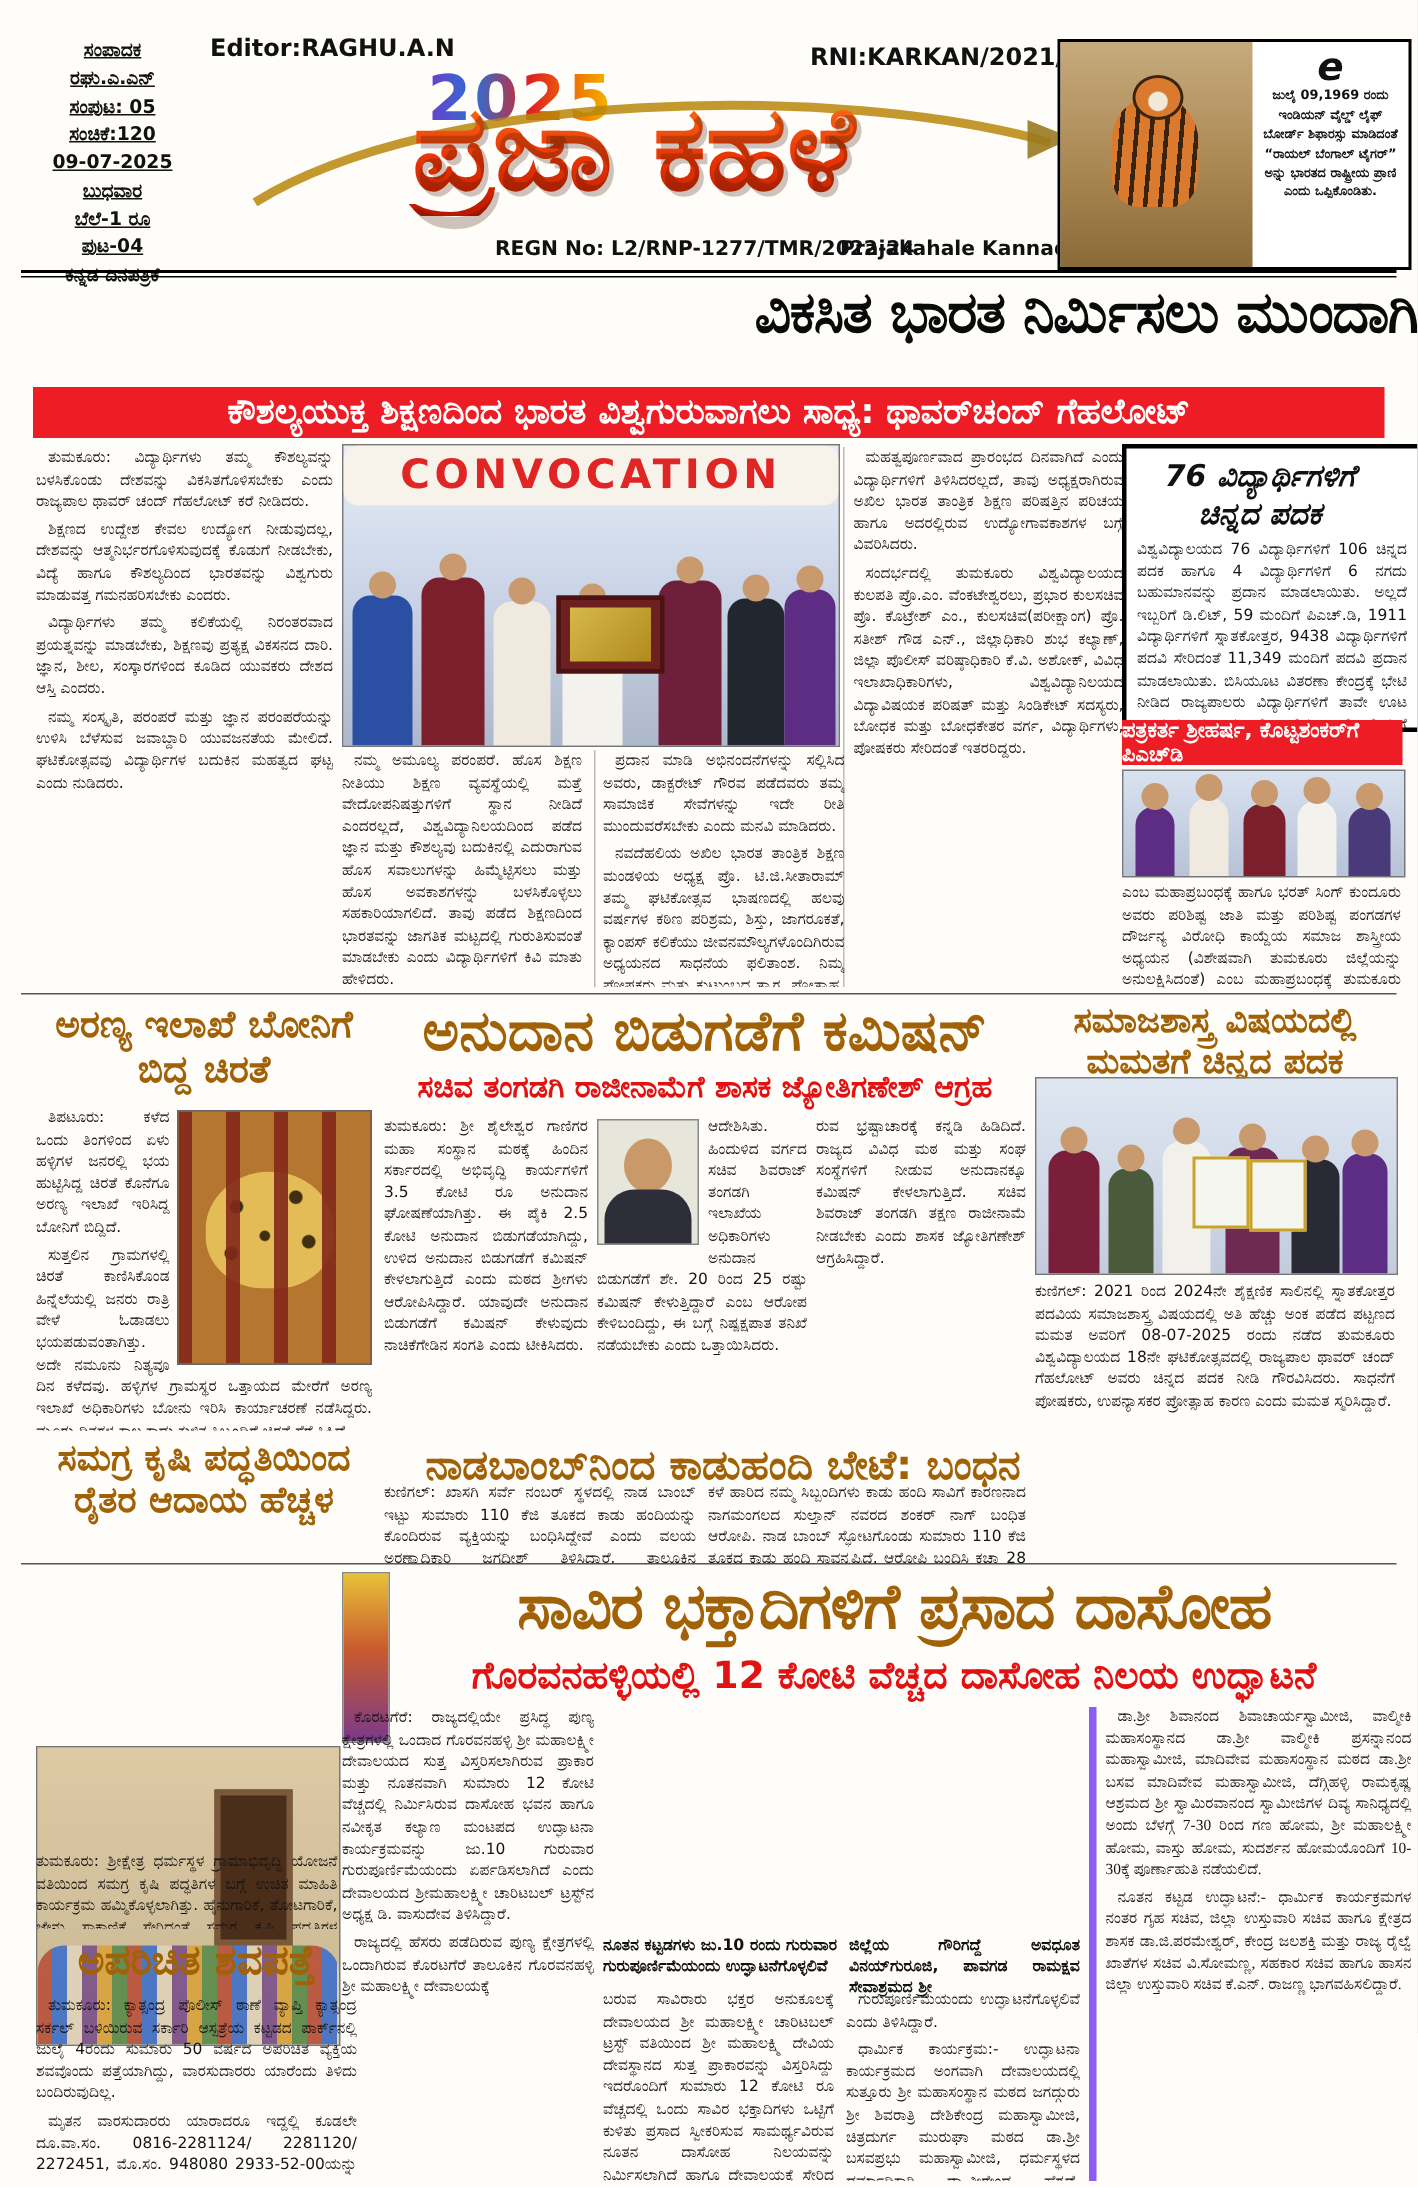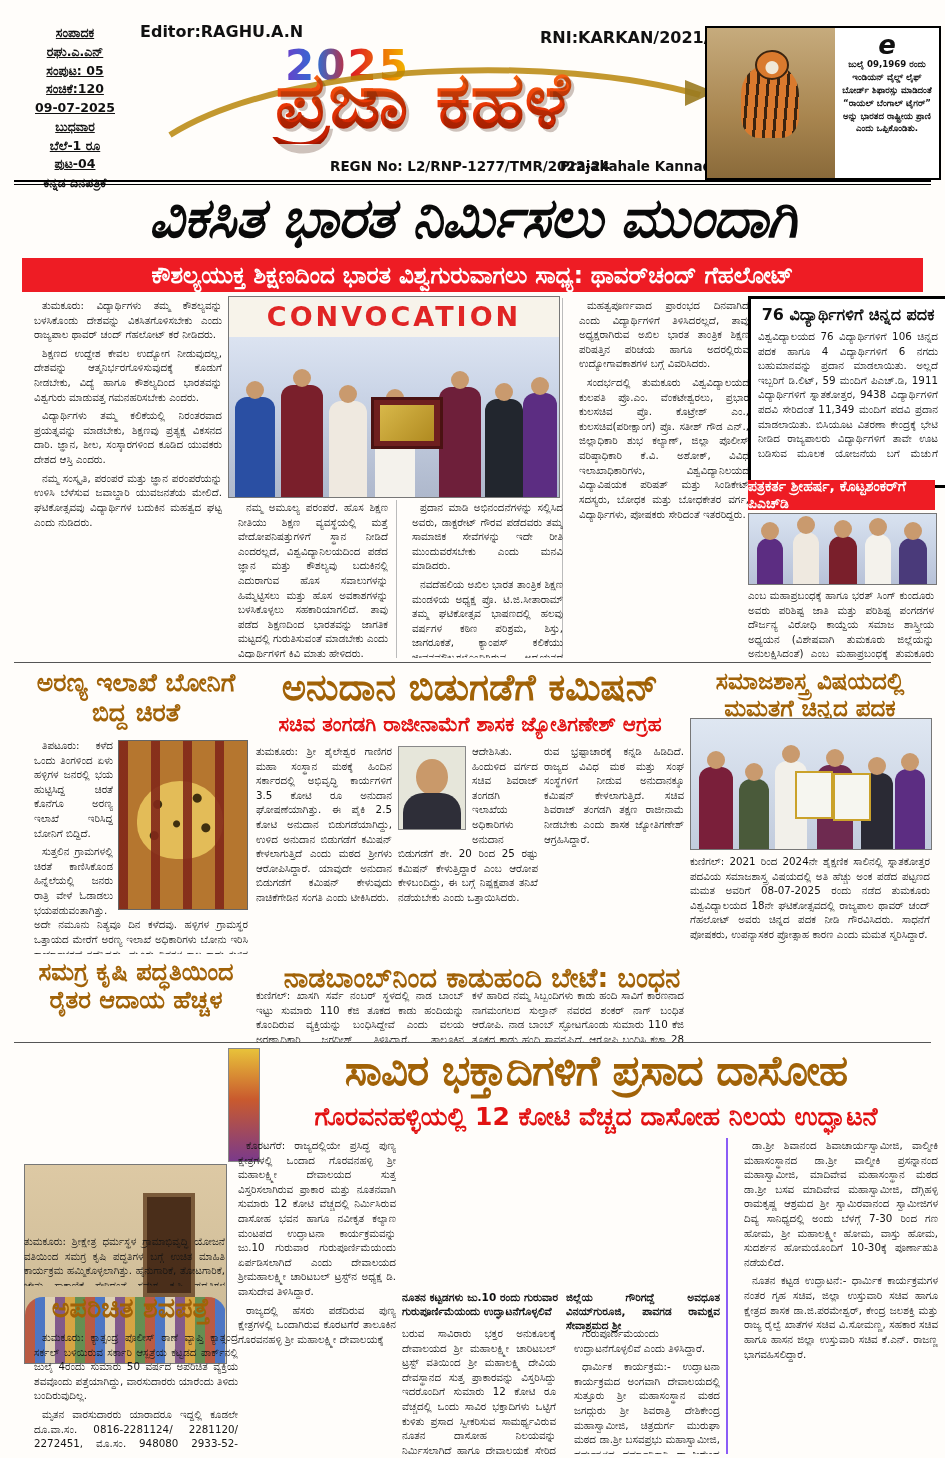--- a/index.html
+++ b/index.html
@@ -1,20 +1,20 @@
 <!DOCTYPE html>
 <html><head>
 <meta charset="utf-8">
 <style>
   html,body{margin:0;padding:0;background:#e9e9e9;}
   #page{position:relative;width:945px;height:1458px;background:#fffdfa;margin:0 auto;overflow:hidden;
         font-family:"DejaVu Sans","Liberation Sans",sans-serif;color:#111;}
   .abs{position:absolute;}
   .body-txt{font-size:10.3px;line-height:1.42;text-align:justify;color:#141414;overflow:hidden;}
-  .body-txt p{margin:0 0 4px 10px;text-indent:8px;}
+  .body-txt p{margin:0 0 4px 0;text-indent:8px;}
   .rule{background:#000;}
   
   .info-box{left:16px;top:24px;width:118px;text-align:center;font-weight:bold;font-size:12.5px;line-height:1.5;}
   .info-box .ln{text-decoration:underline;}
   .info-box .ln.nl{text-decoration:none;}
   .editor{left:140px;top:22px;font-weight:bold;font-size:16px;}
   .rni{left:540px;top:28px;font-weight:bold;font-size:16px;}
   .yearlogo{left:285px;top:28px;font-size:42px;font-weight:800;letter-spacing:2px;
     background:linear-gradient(90deg,#6a3fc9 0%,#2e6fd4 25%,#e02020 55%,#f08a00 85%,#f0c000 100%);
     -webkit-background-clip:text;background-clip:text;color:transparent;margin-top:13px;}
@@ -26,36 +26,36 @@
   .tagline{left:560px;top:158px;font-weight:bold;font-size:13.5px;}
   .tigerbox{left:705px;top:26px;width:232px;height:150px;border:2px solid #000;background:#fff;display:flex;}
   .tigerphoto{width:128px;height:100%;position:relative;background:linear-gradient(180deg,#c6ab7d 0%,#a8854f 60%,#8a6a3a 100%);overflow:hidden;}
   .tigerbody{position:absolute;left:34px;top:38px;width:58px;height:72px;border-radius:40% 40% 30% 30%;
     background:repeating-linear-gradient(95deg,#d97a2e 0 7px,#3a2410 7px 10px);}
   .tigerhead{position:absolute;left:48px;top:22px;width:30px;height:26px;border-radius:50%;
     background:radial-gradient(circle at 50% 60%,#f0e8d8 0 6px,#d97a2e 7px);border:2px solid #3a2410;}
   .tigertxt{flex:1;padding:4px 5px;font-size:8.6px;line-height:1.5;text-align:center;font-weight:bold;}
   .elogo{font-size:26px;font-weight:800;font-style:italic;line-height:1;}
   
-  .h-main{left:0;top:188px;width:945px;text-align:center;font-size:55px;font-weight:800;letter-spacing:-1px;color:#0a0a0a;line-height:1.1;font-style:italic;}
+  .h-main{left:0;top:188px;width:945px;text-align:right;font-size:38px;font-weight:800;letter-spacing:-1px;color:#0a0a0a;line-height:1.1;}
   .redband{left:22px;top:258px;width:901px;height:34px;background:#ee1c24;color:#fff;font-weight:800;font-size:23px;
     display:flex;align-items:center;justify-content:center;}
   
   .conv{left:228px;top:296px;width:330px;height:200px;border:1px solid #777;overflow:hidden;
     background:linear-gradient(180deg,#e8eef8 0%,#ccd6e8 45%,#aeb8cc 100%);}
   .convbanner{position:absolute;left:0;top:0;width:100%;height:40px;background:#f7f3ea;
-    color:#e02525;font-weight:800;font-size:27px;letter-spacing:3px;text-align:center;line-height:40px;}
+    color:#e02525;font-weight:800;font-size:27px;letter-spacing:3px;text-align:center;line-height:40px;border-radius:10px;}
   .fig{position:absolute;bottom:0;border-radius:12px 12px 0 0;}
   .fig::before{content:"";position:absolute;left:50%;top:-16px;transform:translateX(-50%);
     width:18px;height:18px;border-radius:50%;background:#c99a6e;}
   .plaque{position:absolute;left:142px;bottom:48px;width:66px;height:46px;background:#6e1f1f;border:3px solid #4a1212;}
   .plaque::after{content:"";position:absolute;left:6px;top:5px;right:6px;bottom:5px;background:linear-gradient(135deg,#d8b84a,#b08a20);}
   
   .goldbox{left:748px;top:296px;width:180px;height:178px;border:3px solid #000;padding:4px 7px;background:#fff;}
-  .goldbox h3{margin:2px 0 4px 0;text-align:center;font-size:16px;line-height:1.25;font-weight:800;}
+  .goldbox h3{margin:2px 16px 4px 0;text-align:center;font-size:20px;line-height:1.25;font-weight:800;font-style:italic;}
   .phdband{left:748px;top:480px;width:187px;height:30px;background:#ee1c24;color:#fff;font-weight:800;font-size:14px;
     display:flex;align-items:center;justify-content:center;}
   .phdphoto{left:748px;top:513px;width:187px;height:70px;border:1px solid #777;overflow:hidden;
     background:linear-gradient(180deg,#d8e2f0 0%,#b8c2d8 100%);}
   
   .h-sec{font-weight:800;color:#a16207;text-align:center;line-height:1.18;}
   .sub-red{color:#e21212;font-weight:800;text-align:center;}
   
   .leoimg{float:right;width:128px;height:168px;margin:2px 0 4px 5px;border:1px solid #666;position:relative;overflow:hidden;
     background:#b5762f;}
@@ -248,18 +248,18 @@
   </div>
 
   <div class="abs capline" style="left:402px;top:1290px;width:156px;">ನೂತನ ಕಟ್ಟಡಗಳು ಜು.10 ರಂದು ಗುರುವಾರ ಗುರುಪೂರ್ಣಿಮೆಯಂದು ಉದ್ಘಾಟನೆಗೊಳ್ಳಲಿವೆ</div>
   <div class="abs capline" style="left:566px;top:1290px;width:154px;">ಜಿಲ್ಲೆಯ ಗೌರಿಗದ್ದೆ ಅವಧೂತ ವಿನಯ್‌ಗುರೂಜಿ, ಪಾವಗಡ ರಾಮಕ್ಷವ ಸೇವಾಶ್ರಮದ ಶ್ರೀ</div>
 
   <div class="abs body-txt" style="left:402px;top:1326px;width:154px;height:128px;">ಬರುವ ಸಾವಿರಾರು ಭಕ್ತರ ಅನುಕೂಲಕ್ಕೆ ದೇವಾಲಯದ ಶ್ರೀ ಮಹಾಲಕ್ಷ್ಮೀ ಚಾರಿಟಬಲ್ ಟ್ರಸ್ಟ್ ವತಿಯಿಂದ ಶ್ರೀ ಮಹಾಲಕ್ಷ್ಮಿ ದೇವಿಯ ದೇವಸ್ಥಾನದ ಸುತ್ತ ಪ್ರಾಕಾರವನ್ನು ವಿಸ್ತರಿಸಿದ್ದು ಇದರೊಂದಿಗೆ ಸುಮಾರು 12 ಕೋಟಿ ರೂ ವೆಚ್ಚದಲ್ಲಿ ಒಂದು ಸಾವಿರ ಭಕ್ತಾದಿಗಳು ಒಟ್ಟಿಗೆ ಕುಳಿತು ಪ್ರಸಾದ ಸ್ವೀಕರಿಸುವ ಸಾಮರ್ಥ್ಯವಿರುವ ನೂತನ ದಾಸೋಹ ನಿಲಯವನ್ನು ನಿರ್ಮಿಸಲಾಗಿದೆ ಹಾಗೂ ದೇವಾಲಯಕ್ಕೆ ಸೇರಿದ ಹಾಲಿ ಇದ್ದ ಕಲ್ಯಾಣ ಮಂಟಪವನ್ನು ಸಾರ್ವಜನಿಕರ ಅನುಕೂಲಕ್ಕಾಗಿ ನವೀಕರಿಸಲಾಗಿದ್ದು ಈ ಎಲ್ಲಾ</div>
   <div class="abs body-txt" style="left:564px;top:1326px;width:156px;height:128px;">
     <p>ಗುರುಪೂರ್ಣಿಮೆಯಂದು ಉದ್ಘಾಟನೆಗೊಳ್ಳಲಿವೆ ಎಂದು ತಿಳಿಸಿದ್ದಾರೆ.</p>
     <p>ಧಾರ್ಮಿಕ ಕಾರ್ಯಕ್ರಮ:- ಉದ್ಘಾಟನಾ ಕಾರ್ಯಕ್ರಮದ ಅಂಗವಾಗಿ ದೇವಾಲಯದಲ್ಲಿ ಸುತ್ತೂರು ಶ್ರೀ ಮಹಾಸಂಸ್ಥಾನ ಮಠದ ಜಗದ್ಗುರು ಶ್ರೀ ಶಿವರಾತ್ರಿ ದೇಶಿಕೇಂದ್ರ ಮಹಾಸ್ವಾಮೀಜಿ, ಚಿತ್ರದುರ್ಗ ಮುರುಘಾ ಮಠದ ಡಾ.ಶ್ರೀ ಬಸವಪ್ರಭು ಮಹಾಸ್ವಾಮೀಜಿ, ಧರ್ಮಸ್ಥಳದ ಧರ್ಮಾಧಿಕಾರಿ ಡಾ.ವೀರೇಂದ್ರ ಹೆಗ್ಗಡೆ, ಹೊರನಾಡು ಶ್ರೀ ಅನ್ನಪೂರ್ಣೇಶ್ವರಿ ದೇವಸ್ಥಾನದ ಧರ್ಮಕರ್ತ ಡಾ.ಜಿ.ಭೀಮೇಶ್ವರ ಜೋಶಿ, ಚಿಕ್ಕಮಗಳೂ</p>
   </div>
-  <div class="abs body-txt" style="left:726px;top:1138px;width:204px;height:316px;border-left:2px solid #8b5cf6;padding-left:6px;">
+  <div class="abs body-txt" style="left:726px;top:1138px;width:204px;height:316px;border-left:5px solid #8b5cf6;padding-left:6px;font-family:Liberation Serif, serif;">
     <p>ಡಾ.ಶ್ರೀ ಶಿವಾನಂದ ಶಿವಾಚಾರ್ಯಸ್ವಾಮೀಜಿ, ವಾಲ್ಮೀಕಿ ಮಹಾಸಂಸ್ಥಾನದ ಡಾ.ಶ್ರೀ ವಾಲ್ಮೀಕಿ ಪ್ರಸನ್ನಾನಂದ ಮಹಾಸ್ವಾಮೀಜಿ, ಮಾದಿವೇವ ಮಹಾಸಂಸ್ಥಾನ ಮಠದ ಡಾ.ಶ್ರೀ ಬಸವ ಮಾದಿವೇವ ಮಹಾಸ್ವಾಮೀಜಿ, ದೆಗ್ಗಿಹಳ್ಳಿ ರಾಮಕೃಷ್ಣ ಆಶ್ರಮದ ಶ್ರೀ ಸ್ವಾಮಿರವಾನಂದ ಸ್ವಾಮೀಜಿಗಳ ದಿವ್ಯ ಸಾನಿಧ್ಯದಲ್ಲಿ ಅಂದು ಬೆಳಗ್ಗೆ 7-30 ರಿಂದ ಗಣ ಹೋಮ, ಶ್ರೀ ಮಹಾಲಕ್ಷ್ಮೀ ಹೋಮ, ವಾಸ್ತು ಹೋಮ, ಸುದರ್ಶನ ಹೋಮಯೊಂದಿಗೆ 10-30ಕ್ಕೆ ಪೂರ್ಣಾಹುತಿ ನಡೆಯಲಿದೆ.</p>
     <p>ನೂತನ ಕಟ್ಟಡ ಉದ್ಘಾಟನೆ:- ಧಾರ್ಮಿಕ ಕಾರ್ಯಕ್ರಮಗಳ ನಂತರ ಗೃಹ ಸಚಿವ, ಜಿಲ್ಲಾ ಉಸ್ತುವಾರಿ ಸಚಿವ ಹಾಗೂ ಕ್ಷೇತ್ರದ ಶಾಸಕ ಡಾ.ಜಿ.ಪರಮೇಶ್ವರ್, ಕೇಂದ್ರ ಜಲಶಕ್ತಿ ಮತ್ತು ರಾಜ್ಯ ರೈಲ್ವೆ ಖಾತೆಗಳ ಸಚಿವ ವಿ.ಸೋಮಣ್ಣ, ಸಹಕಾರ ಸಚಿವ ಹಾಗೂ ಹಾಸನ ಜಿಲ್ಲಾ ಉಸ್ತುವಾರಿ ಸಚಿವ ಕೆ.ಎನ್. ರಾಜಣ್ಣ ಭಾಗವಹಿಸಲಿದ್ದಾರೆ.</p>
   </div>
 
 </div>
 
 </body></html>

